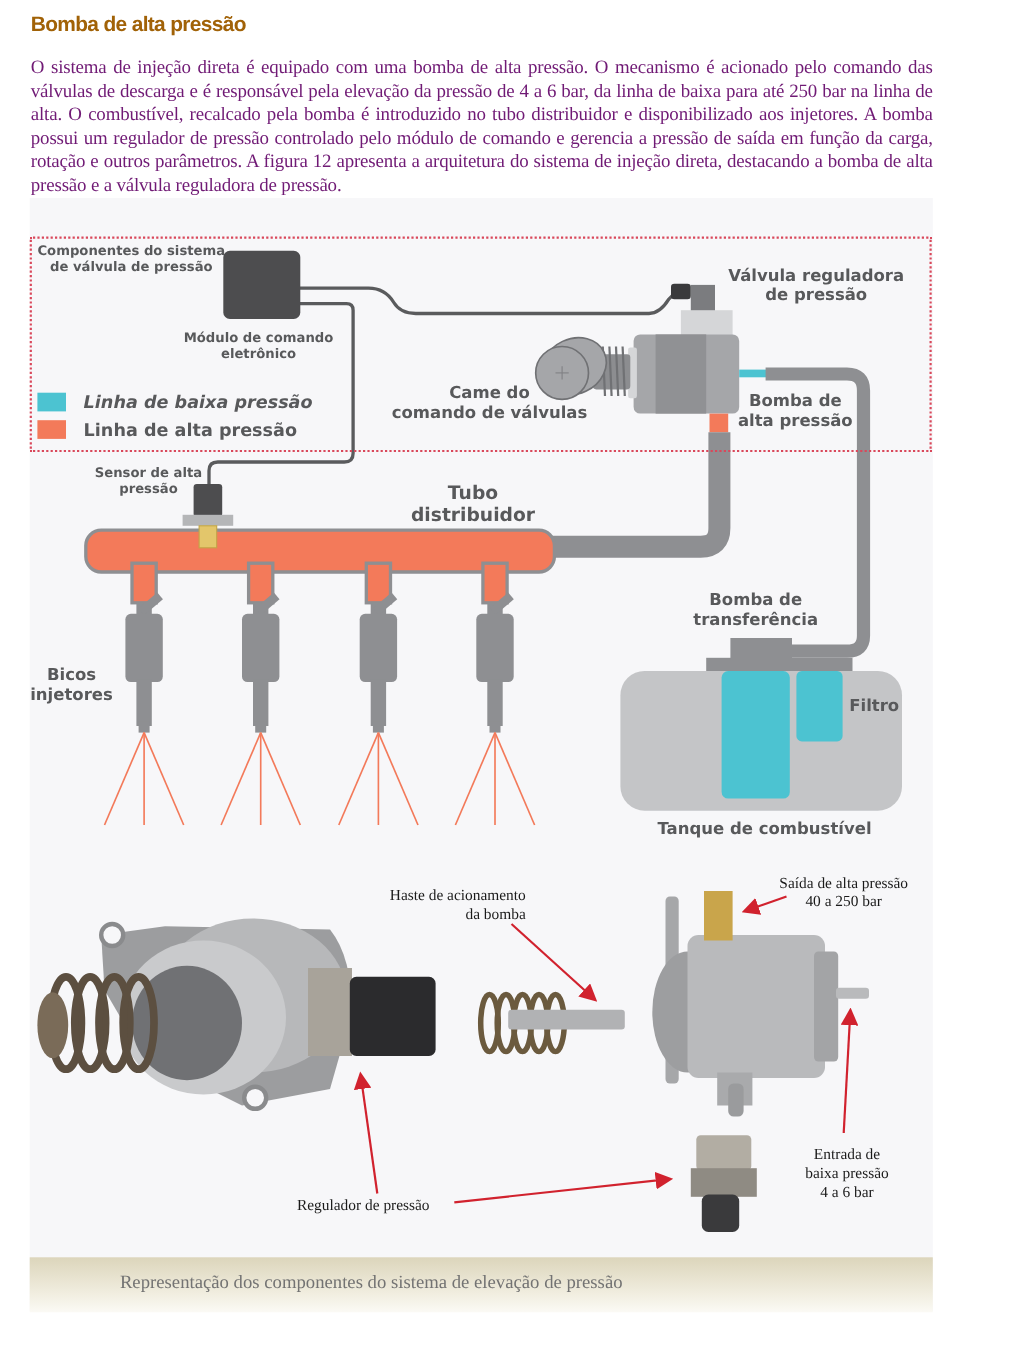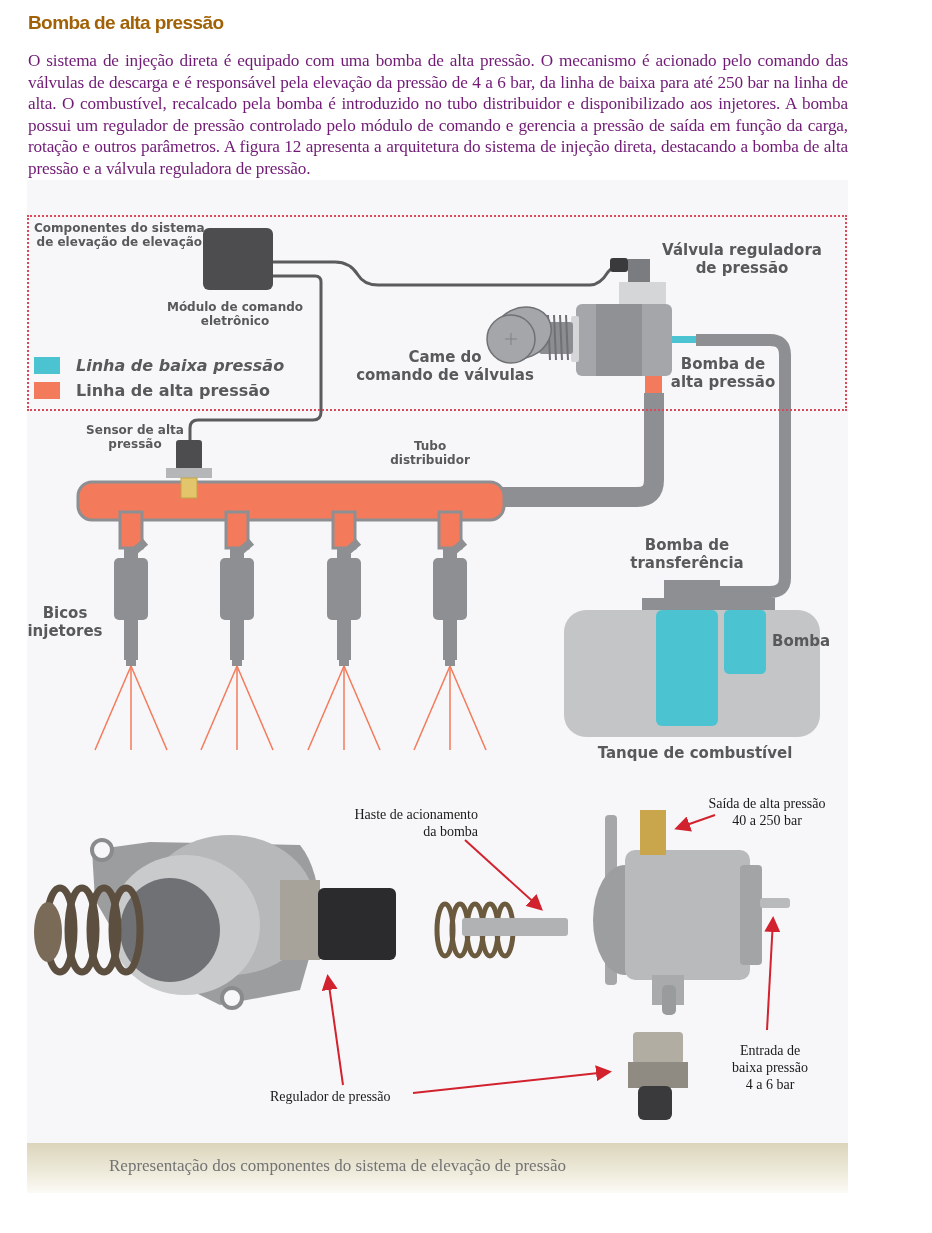--- a/index.html
+++ b/index.html
@@ -120,21 +120,21 @@
   <rect x="642" y="598" width="133" height="12" fill="#8e8f92"></rect>
   <rect x="664" y="580" width="56" height="20" fill="#8e8f92"></rect>
   <rect x="656" y="610" width="62" height="116" rx="6" fill="#4cc3d1"></rect>
   <rect x="724" y="610" width="42" height="64" rx="5" fill="#4cc3d1"></rect>
 </svg>
 
 <div class="dashed-box"></div>
 
 <div class="lbl lbl-left" style="left:34px;top:221px;font-size:12px;">
   <div>Componentes do sistema</div>
-  <div>de elevação de elevação</div>
+  <div>de válvula de pressão</div>
 </div>
 <div class="lbl" style="left:160px;top:300px;width:150px;font-size:12px;">
   <div>Módulo de comando</div>
   <div>eletrônico</div>
 </div>
 <div class="lbl" style="left:652px;top:241px;width:180px;font-size:15px;">
   <div>Válvula reguladora</div>
   <div>de pressão</div>
 </div>
 <div class="lbl" style="left:352px;top:348px;width:186px;font-size:15px;">
@@ -148,33 +148,33 @@
 
 <div class="legend-swatch" style="left:34px;top:357px;background:#4cc3d1;"></div>
 <div class="legend-text" style="left:76px;top:356px;font-style:italic;">Linha de baixa pressão</div>
 <div class="legend-swatch" style="left:34px;top:382px;background:#f37a5a;"></div>
 <div class="legend-text" style="left:76px;top:381px;">Linha de alta pressão</div>
 
 <div class="lbl" style="left:80px;top:423px;width:110px;font-size:12px;">
   <div>Sensor de alta</div>
   <div>pressão</div>
 </div>
-<div class="lbl" style="left:370px;top:439px;width:120px;font-size:12px;">
+<div class="lbl" style="left:370px;top:439px;width:120px;font-size:17px;">
   <div>Tubo</div>
   <div>distribuidor</div>
 </div>
 <div class="lbl" style="left:20px;top:604px;width:90px;font-size:15px;">
   <div>Bicos</div>
   <div>injetores</div>
 </div>
 <div class="lbl" style="left:620px;top:536px;width:134px;font-size:15px;">
   <div>Bomba de</div>
   <div>transferência</div>
 </div>
-<div class="lbl" style="left:772px;top:632px;font-size:15px;">Bomba</div>
+<div class="lbl" style="left:772px;top:632px;font-size:15px;">Filtro</div>
 <div class="lbl" style="left:590px;top:744px;width:210px;font-size:15px;">Tanque de combustível</div>
 
 <svg width="932" height="1233">
 
   <g>
     <path d="M92 850 L150 842 L300 845 Q320 870 320 920 L300 990 L220 1005 L130 960 L95 900 Z" fill="#9c9d9f"></path>
     <ellipse cx="230" cy="905" rx="85" ry="70" fill="#b7b8ba"></ellipse>
     <ellipse cx="185" cy="925" rx="75" ry="70" fill="#c9cacc"></ellipse>
     <circle cx="102" cy="850" r="10" fill="#f7f7f9" stroke="#8a8b8d" stroke-width="4"></circle>
     <circle cx="232" cy="998" r="10" fill="#f7f7f9" stroke="#8a8b8d" stroke-width="4"></circle>

